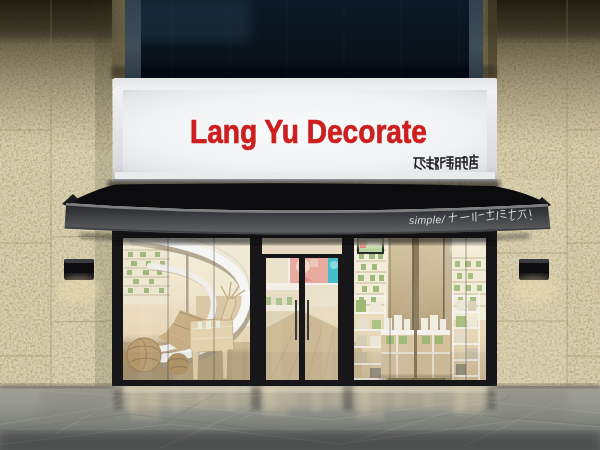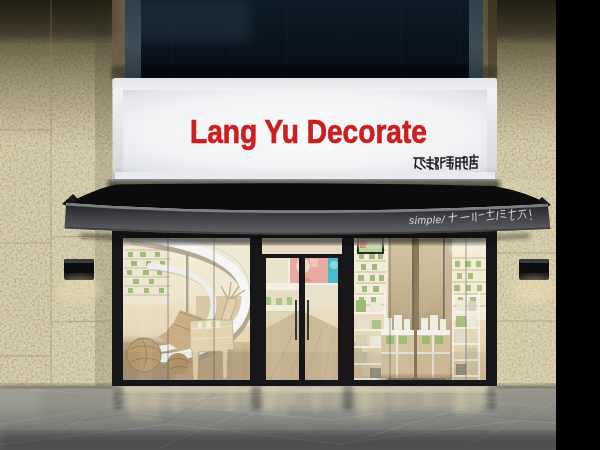--- a/index.html
+++ b/index.html
@@ -1,15 +1,15 @@
 <!DOCTYPE html>
 <html><head><meta charset="utf-8">
 <style>
 html,body{margin:0;padding:0;background:#000;}
-#scene{position:relative;width:556px;height:450px;overflow:hidden;font-family:"Liberation Sans",sans-serif;}
+#scene{position:relative;width:600px;height:450px;overflow:hidden;font-family:"Liberation Sans",sans-serif;}
 svg{display:block}
 </style></head>
 <body>
 <div id="scene">
 <svg width="600" height="450" viewBox="0 0 600 450">
 <defs>
 <filter id="grain" x="0" y="0" width="100%" height="100%">
   <feTurbulence type="fractalNoise" baseFrequency="0.42" numOctaves="3" seed="7"></feTurbulence>
   <feColorMatrix type="matrix" values="0 0 0 0 0.40  0 0 0 0 0.31  0 0 0 0 0.14  0 0 0 2.8 -1.25"></feColorMatrix>
 </filter>

